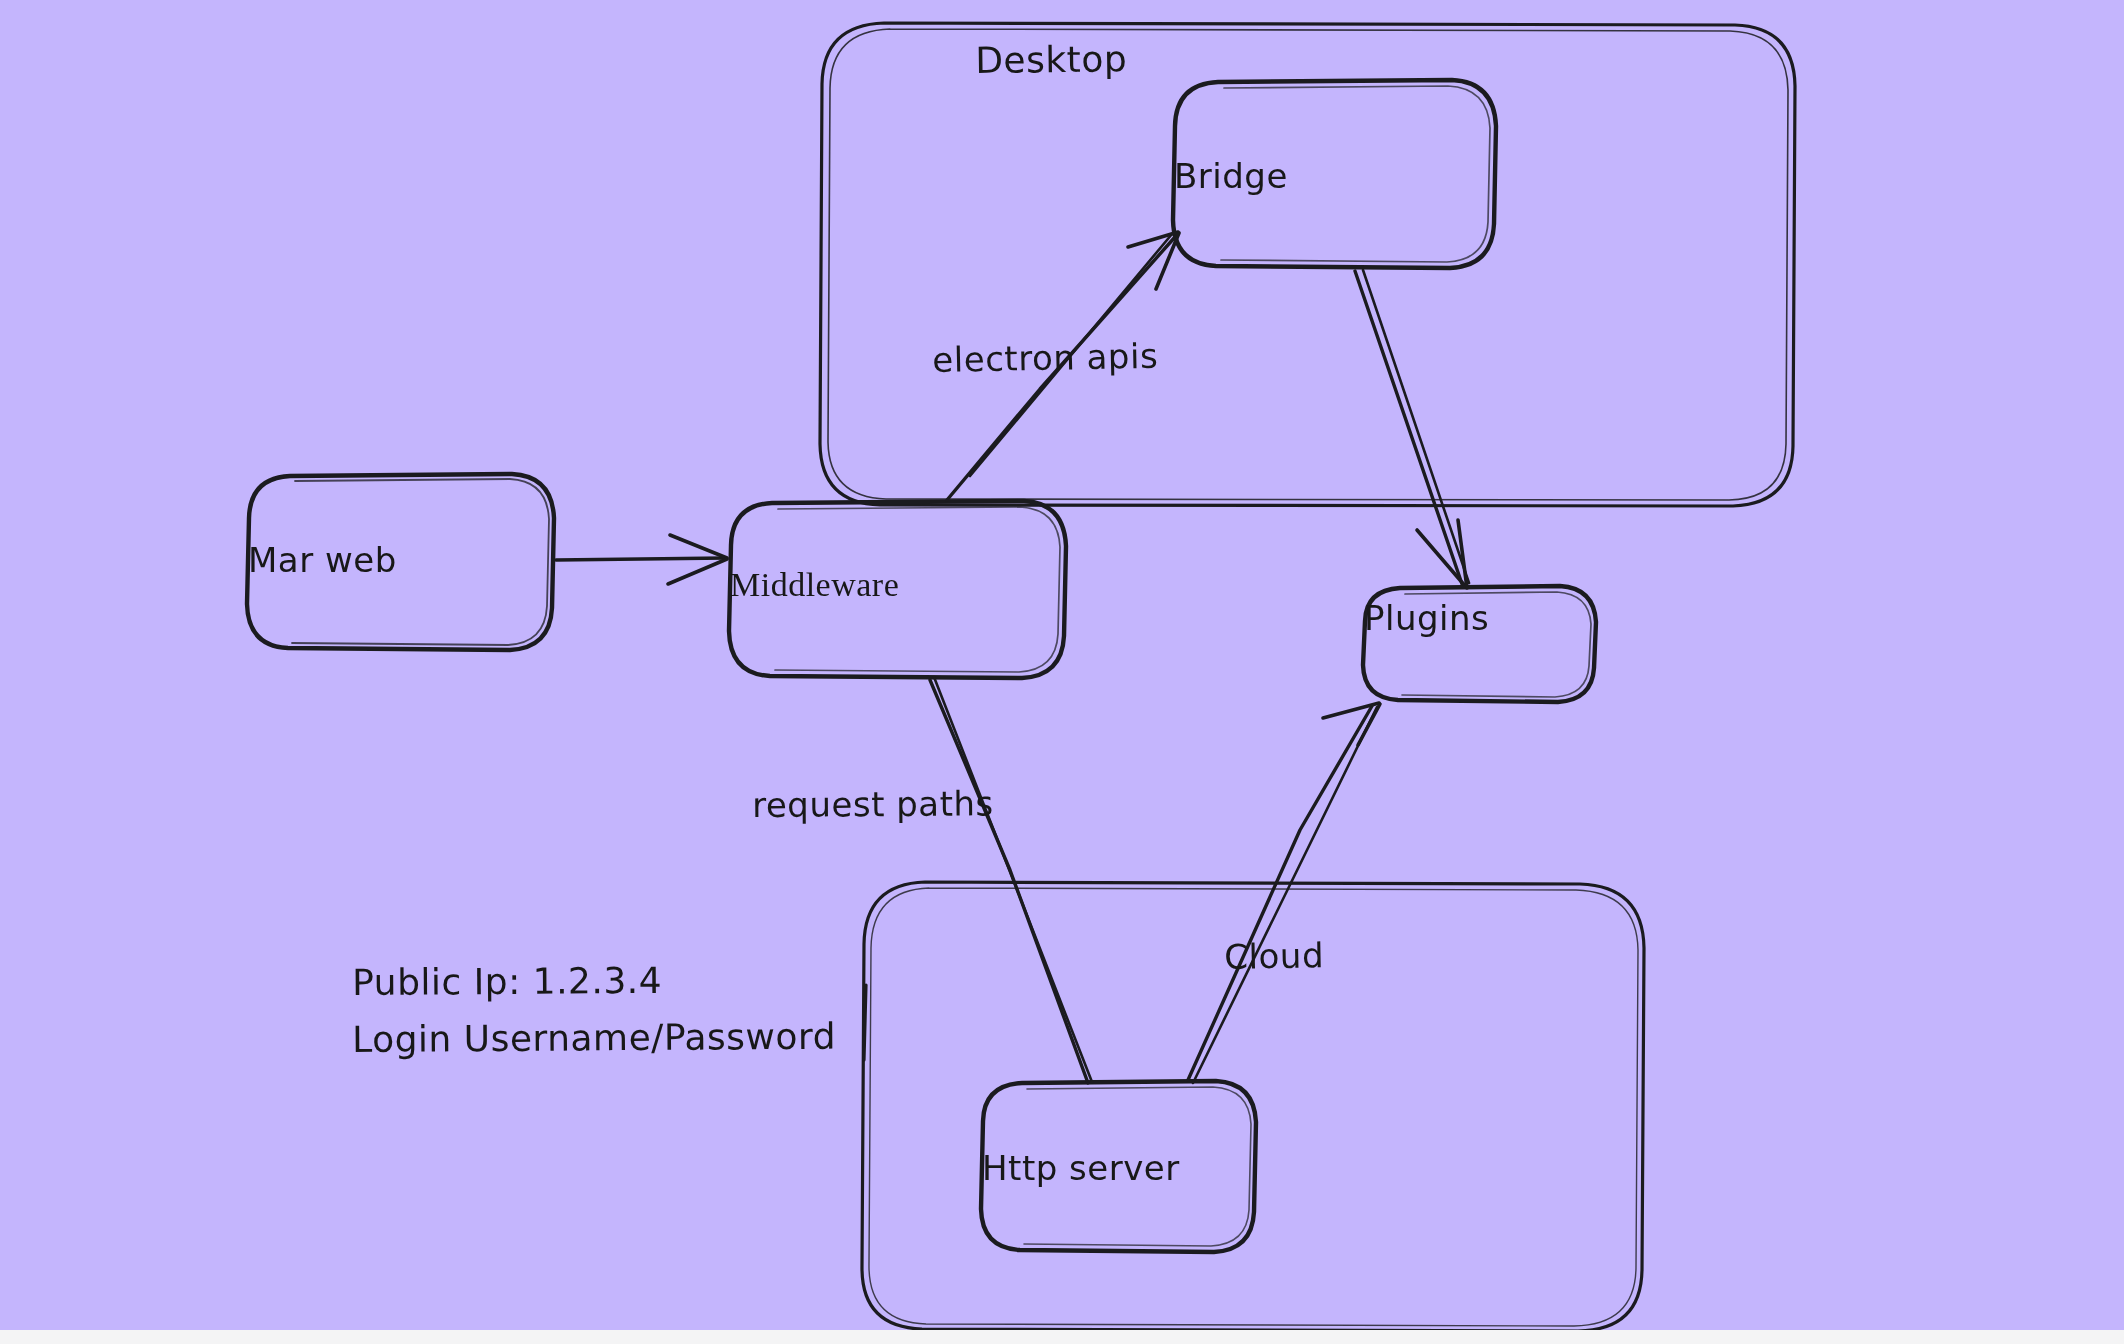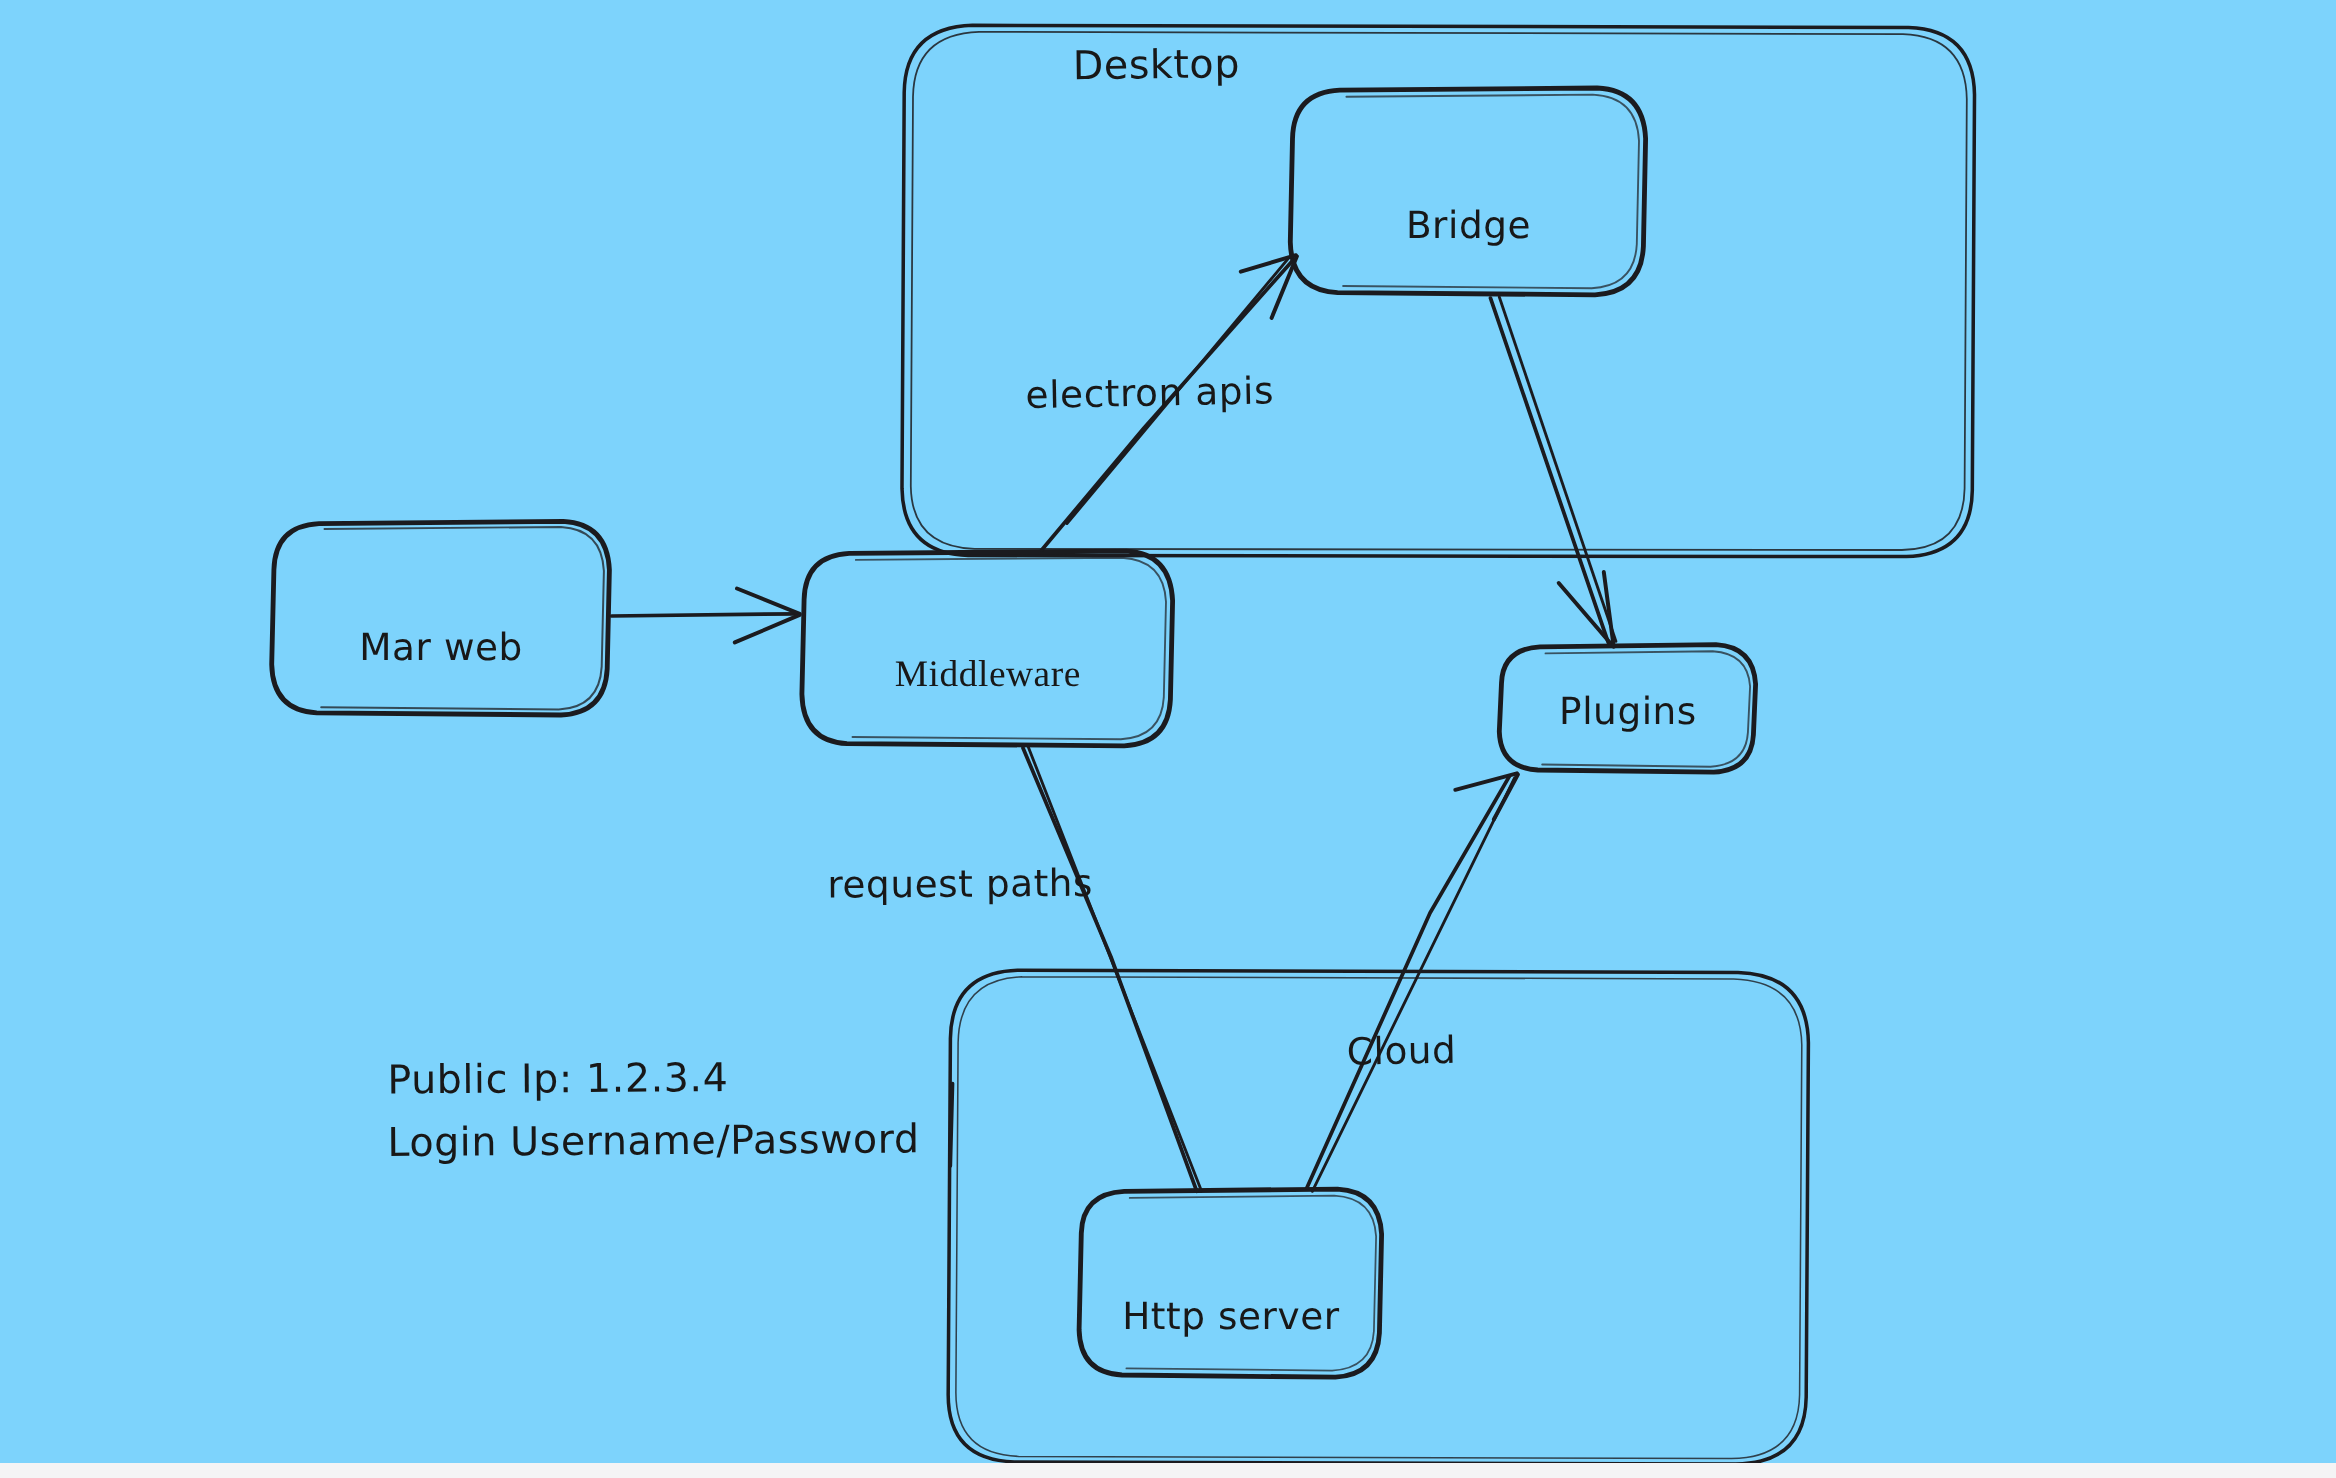--- a/index.html
+++ b/index.html
@@ -4,21 +4,21 @@
 <style>
   html, body {
     margin: 0;
     padding: 0;
     background: #ffffff;
   }
   #canvas {
     position: relative;
     width: 2124px;
     height: 1344px;
-    background: #7dd3fc;
+    background: #c4b5fd;
     overflow: hidden;
     font-family: "DejaVu Sans", sans-serif;
   }
   #sketch {
     position: absolute;
     top: 0; left: 0;
     width: 2124px;
     height: 1344px;
   }
   .stroke {
@@ -46,22 +46,21 @@
     position: absolute;
     color: #181818;
     font-family: "DejaVu Sans", sans-serif;
     font-weight: 400;
     white-space: pre;
     letter-spacing: 0.5px;
     transform-origin: left top;
   }
   .node-label {
     font-size: 34px;
-    text-align: center;
-    margin-top: 29px;
+    text-align: left;
   }
   .edge-label {
     font-size: 34px;
   }
   .group-label {
     font-size: 36px;
   }
   .note-label {
     font-size: 36px;
     line-height: 1.25;

